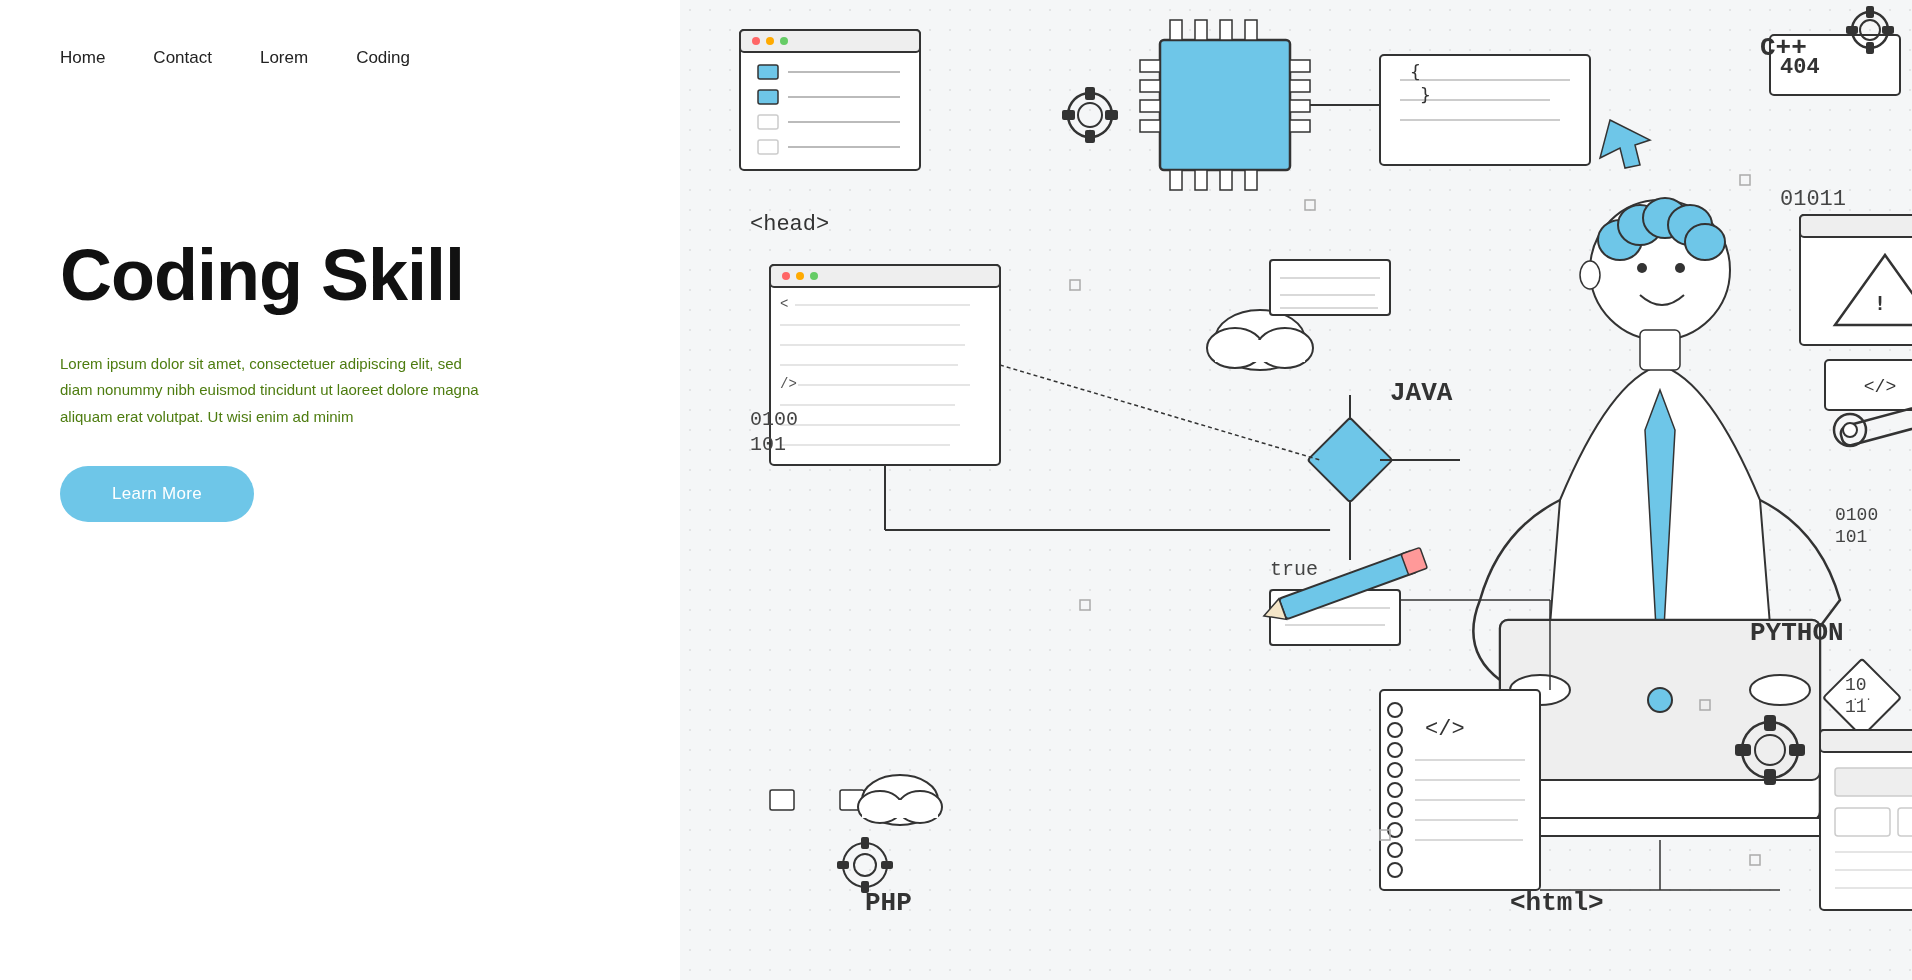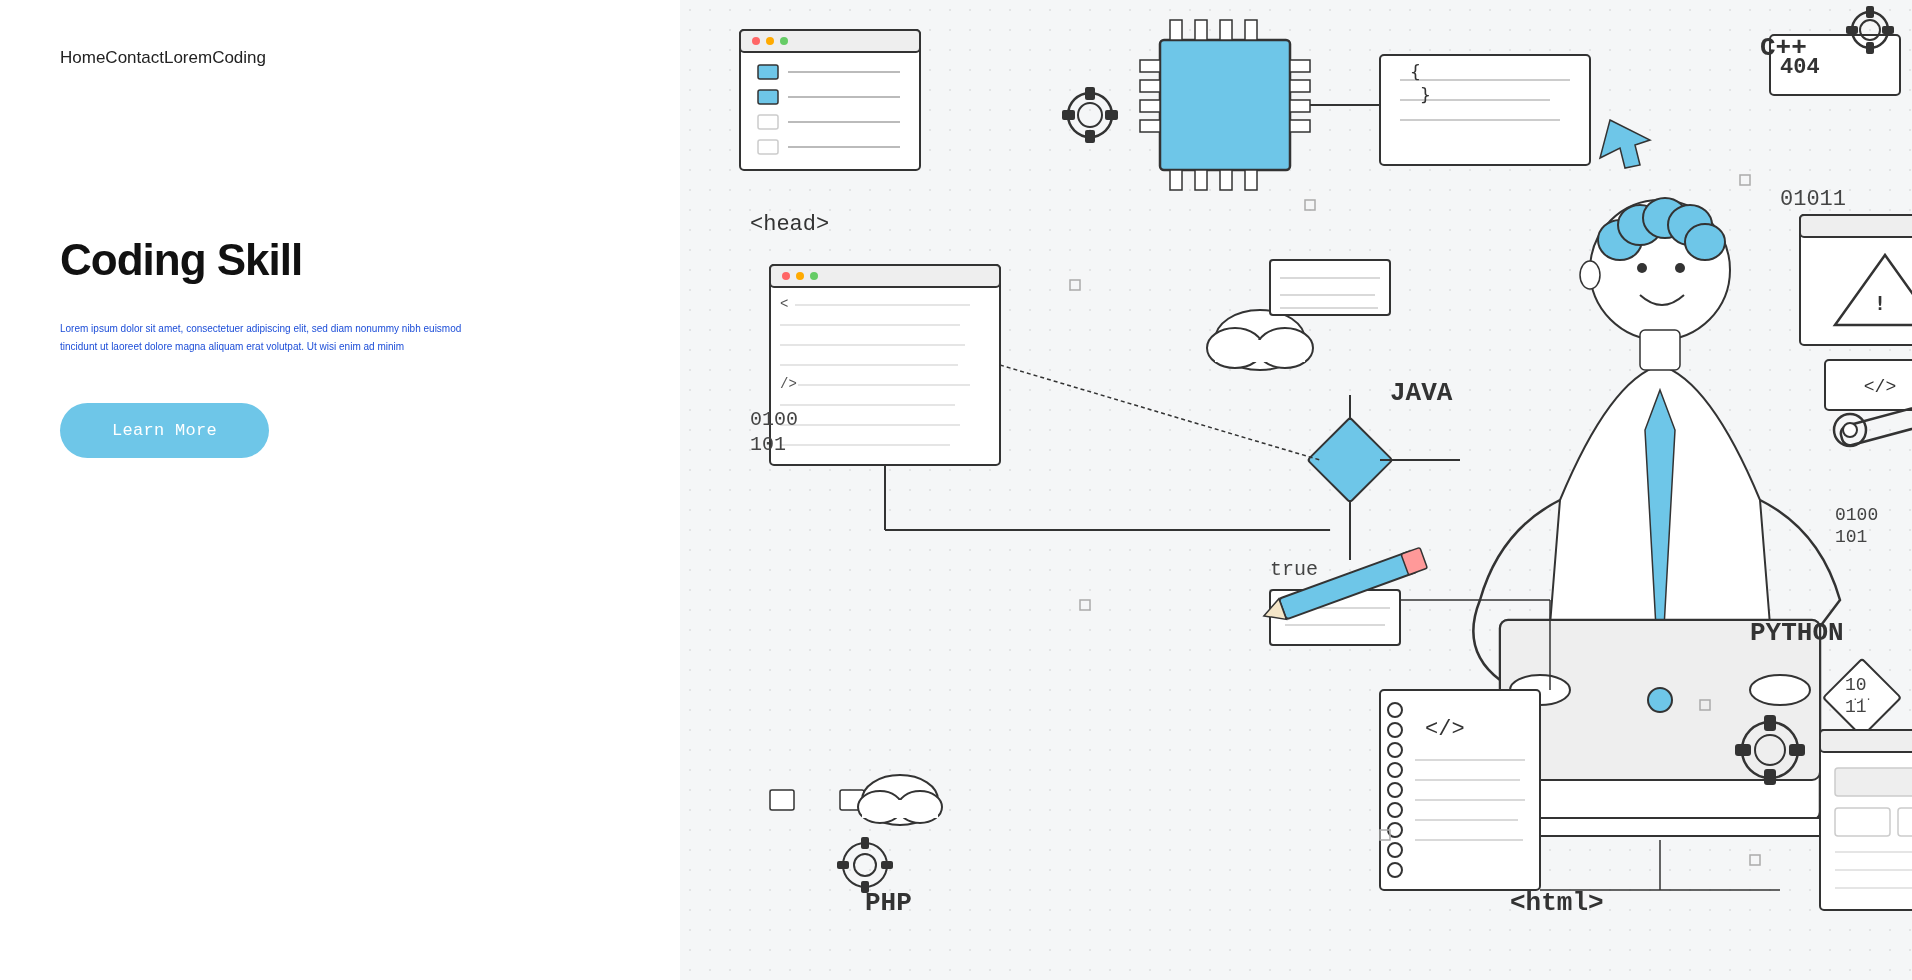--- a/index.html
+++ b/index.html
@@ -20,65 +20,65 @@
       background: #fff;
       display: flex;
       flex-direction: column;
       padding: 0 60px;
       position: relative;
     }
 
     nav {
       display: flex;
       align-items: center;
+      gap: 48px;
       padding-top: 48px;
       padding-bottom: 48px;
     }
 
     nav a {
       text-decoration: none;
       color: #222;
       font-size: 17px;
       font-weight: 400;
       cursor: pointer;
     }
 
     .hero-content {
       margin-top: 120px;
     }
 
     .hero-title {
-      font-size: 44px;
+      font-size: 72px;
       font-weight: 900;
       color: #111;
       line-height: 1.1;
       margin-bottom: 36px;
       letter-spacing: -1px;
     }
 
     .hero-desc {
-      font-size: 10px;
-      color: #1d4ed8;
+      font-size: 15px;
+      color: #4d7c0f;
       line-height: 1.75;
       max-width: 420px;
-      margin-bottom: 48px;
+      margin-bottom: 36px;
     }
 
     .learn-btn {
       display: inline-block;
       background: #6ec6e8;
       color: #fff;
       font-size: 17px;
       font-weight: 500;
       border: none;
       border-radius: 50px;
       padding: 18px 52px;
       cursor: pointer;
       letter-spacing: 0.3px;
-      font-family: Liberation Mono, monospace;
     }
 
     
     .right-panel {
       flex: 1;
       height: 980px;
       background: #f5f5f5;
       position: relative;
       overflow: hidden;
     }

